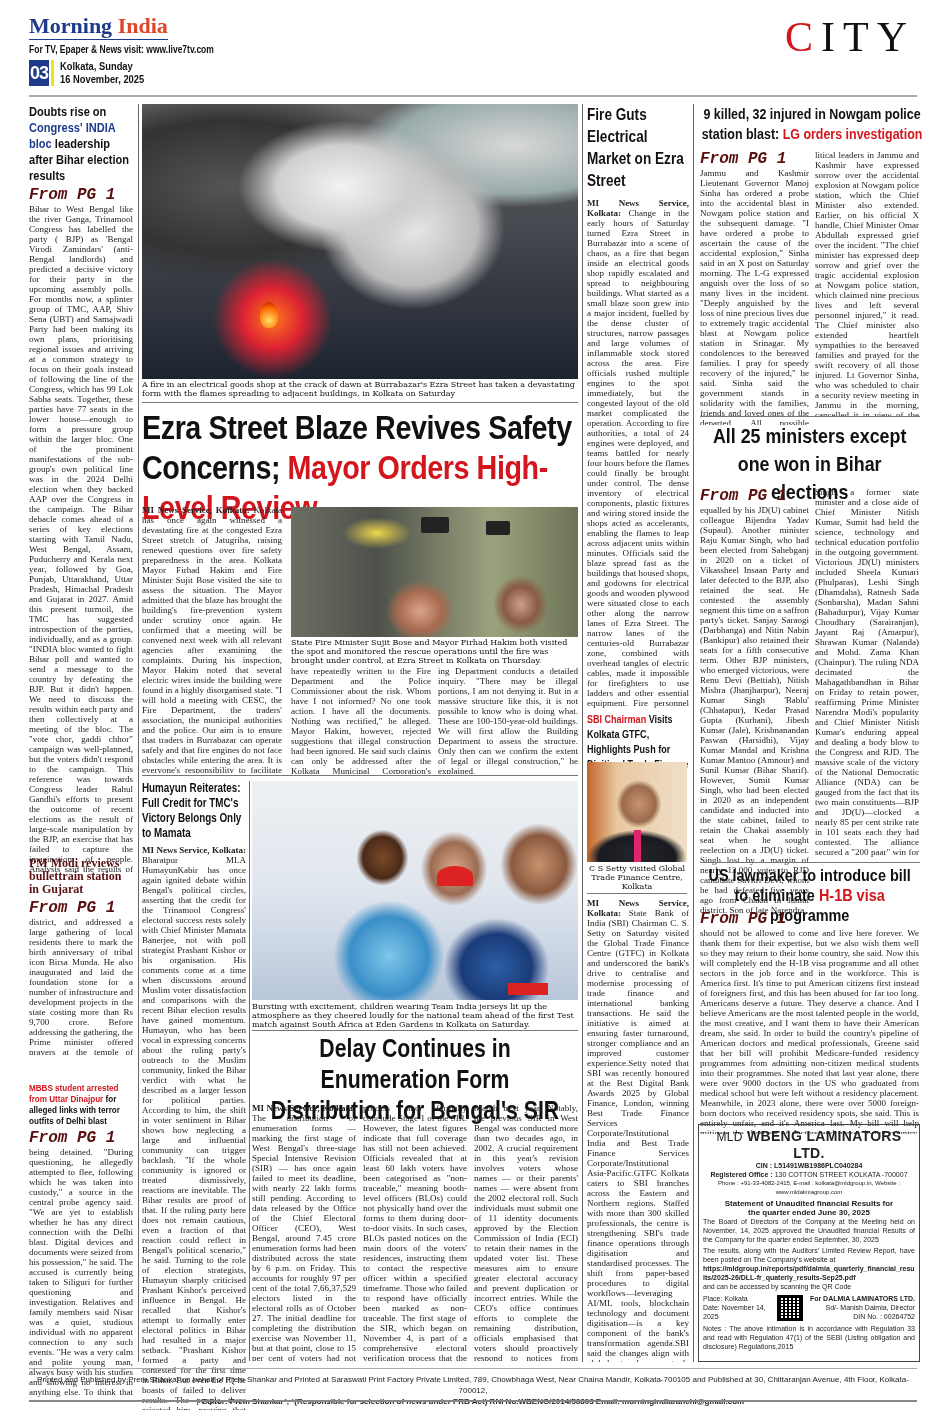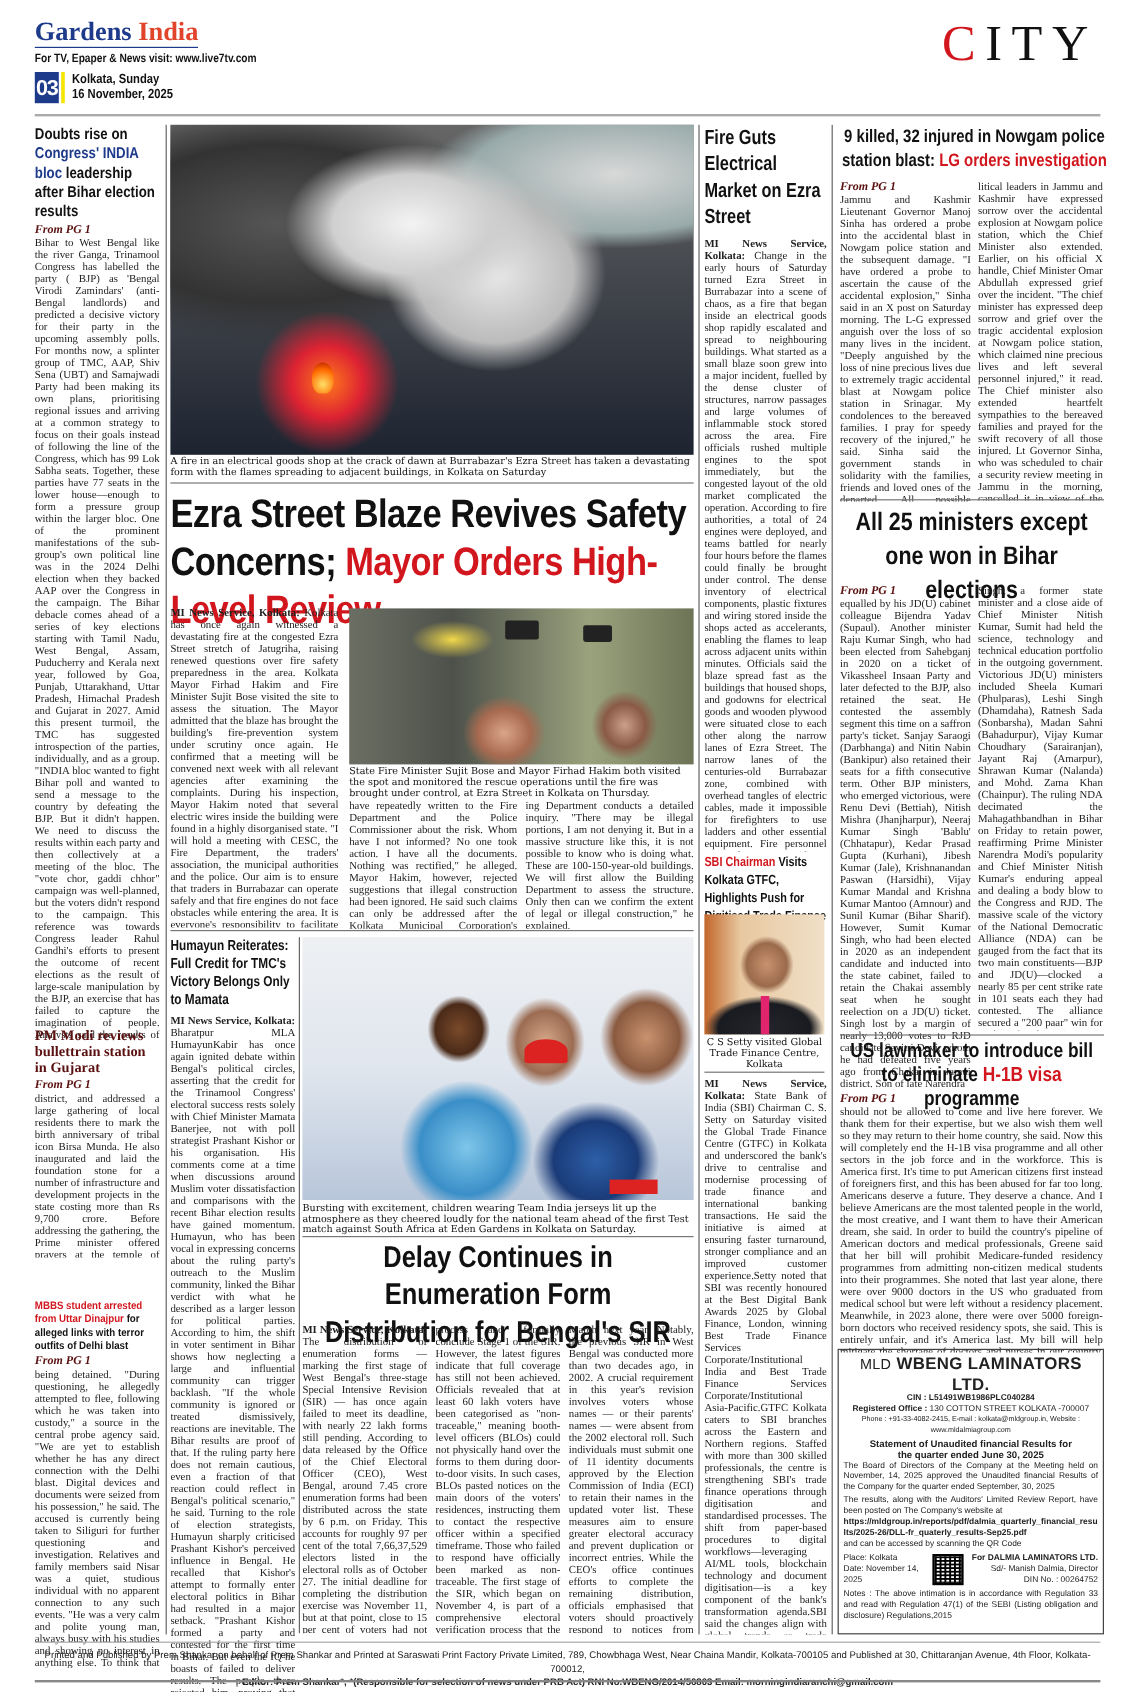--- a/index.html
+++ b/index.html
@@ -1,33 +1,33 @@
 <!DOCTYPE html>
 <html><head>
 <meta charset="utf-8">
 <style>
 *{box-sizing:border-box;margin:0;padding:0}
 body{width:945px;height:1419px;background:#fff;font-family:"DejaVu Serif",serif;color:#111;position:relative;overflow:hidden}
 .abs{position:absolute}
 .body{font-family:"Liberation Serif",serif;font-size:9px;line-height:10px;text-align:justify;color:#222;overflow:hidden;hyphens:auto}
-.frompg{font-family:Liberation Serif, serif;font-style:italic;font-weight:bold;font-size:10px;color:#5a1010;display:block}
+.frompg{font-family:Liberation Mono, monospace;font-style:italic;font-weight:bold;font-size:16px;color:#5a1010;display:block}
 .red{color:#d2161e}
 .blue{color:#1e3a8a}
 .vrule{position:absolute;width:1px;background:#666}
 .hrule{position:absolute;height:2px;background:#999}
 .caption{font-family:"DejaVu Serif",serif;font-weight:normal;font-size:8px;line-height:9px;color:#111}
 .photo{position:absolute;overflow:hidden}
 .byline{font-weight:bold}
 </style>
 </head>
 <body>
 
 <div class="abs" style="left:29px;top:14px;width:890px;height:80px">
   <div style="font-family:'Liberation Serif',serif;font-weight:bold;font-size:22px;line-height:24px;border-bottom:1.5px solid #1e3a8a;display:inline-block;padding-bottom:1px">
-    <span class="blue">Gardens</span>
+    <span class="blue">Morning</span>
     <span style="color:#e0452b">India</span>
   </div>
   <div style="font-family:'Liberation Sans',sans-serif;font-size:10px;font-weight:bold;margin-top:4px;transform:scaleX(0.85);transform-origin:left">For TV, Epaper &amp; News visit: www.live7tv.com</div>
   <div style="display:flex;align-items:flex-start;margin-top:5px">
     <div style="background:#1e3a8a;color:#fff;font-family:'Liberation Sans',sans-serif;font-weight:bold;font-size:18px;width:20px;height:26px;line-height:26px;text-align:center;letter-spacing:-1px">03</div>
     <div style="width:3px;height:26px;background:#f5e500;margin-left:2px"></div>
     <div style="margin-left:6px;font-family:'Liberation Sans',sans-serif;font-size:11px;line-height:13px;font-weight:bold;transform:scaleX(0.85);transform-origin:left">
       <div>Kolkata, Sunday</div>
       <div>16 November, 2025</div>
     </div>

